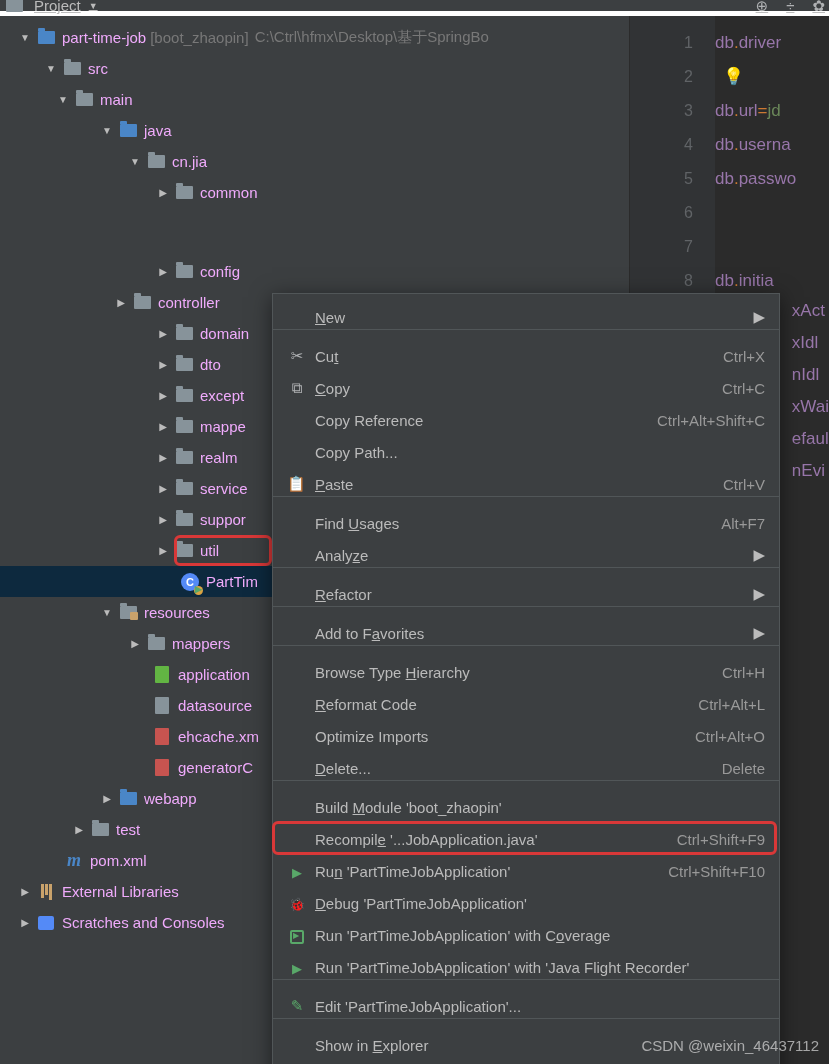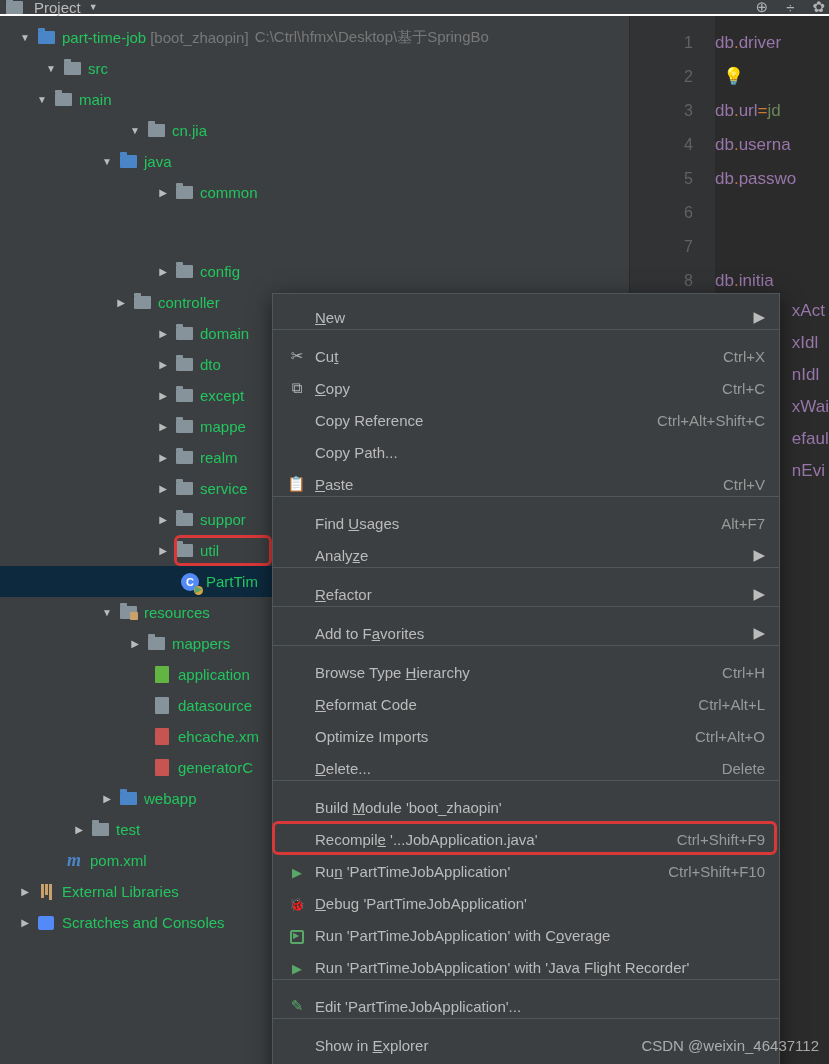--- a/index.html
+++ b/index.html
@@ -1,18 +1,18 @@
 <!DOCTYPE html>
 <html><head>
 <meta charset="utf-8">
 <style>
   * { box-sizing: border-box; margin: 0; padding: 0; font-family: 'Segoe UI', Arial, sans-serif; }
   body { background: #3c3f41; color: #bbbbbb; font-size: 15px; width: 829px; height: 1064px; overflow: hidden; position: relative; }
   
-  .toolbar { height: 16px; background: #3c3f41; border-bottom: 2px solid #ffffff; display:flex; align-items:center; padding:0 4px;}
+  .toolbar { height: 16px; background: #3c3f41; border-bottom: 5px solid #ffffff; display:flex; align-items:center; padding:0 4px;text-decoration:underline;}
   .toolbar-left { display:flex; align-items:center; gap:4px; color:#bbbbbb;}
   .toolbar-right { margin-left:auto; display:flex; gap:18px; align-items:center; color:#afb1b3;}
   
   .main { display: flex; height: calc(100% - 16px); }
   .panel { width: 630px; background: #3c3f41; border-right: 1px solid #2b2b2b; position:relative;}
   .editor { flex: 1; background: #2b2b2b; display:flex;}
   
   .gutter { width: 85px; background: #313335; color:#606366; text-align:right; padding-top:10px;}
   .gutter div { height:34px; line-height:34px; padding-right:22px; font-size:16px;}
   .code { flex:1; padding-top:10px; font-family: 'Consolas', monospace; font-size:17px;}
@@ -25,21 +25,21 @@
   .node.sel { background:#0d293e;}
   .arrow { width:14px; display:inline-flex; justify-content:center; color:#bbbbbb; margin-right:4px;}
   .arrow.r::before{content:'▶'; font-size:10px;}
   .arrow.d::before{content:'▼'; font-size:10px;}
   .ico { width:20px; height:20px; display:inline-flex; align-items:center; justify-content:center; margin-right:6px;}
   .folder { background:#87939a; width:17px; height:13px; border-radius:1px; position:relative;}
   .folder::before {content:''; position:absolute; top:-3px; left:0; width:7px; height:3px; background:#87939a; border-radius:1px 1px 0 0;}
   .folder.blue { background:#4a86c7;} .folder.blue::before{background:#4a86c7;}
   .folder.res { background:#87939a; position:relative;} 
   .folder.res::after {content:''; position:absolute; right:-1px; bottom:-1px; width:8px; height:8px; background:#c9a26b; border-radius:1px;}
-  .label { color:#22c55e; }
+  .label { color:#f0abfc; }
   .path { color:#787878; margin-left:6px;}
   .bracket { color:#787878; margin-left:4px;}
   
   .highlight-sel { position:absolute; border:3px solid #d93838; border-radius:6px; left:174px; top:519px; width:98px; height:31px; pointer-events:none;}
   .highlight-run { position:absolute; border:3px solid #d93838; border-radius:6px; left:272px; top:821px; width:505px; height:34px; pointer-events:none; z-index:20;}
   
   .menu { position:absolute; left:272px; top:293px; width:508px; background:#3c3f41; border:1px solid #515658; box-shadow: 0 4px 20px rgba(0,0,0,0.5); z-index:10;}
   .menu-item { display:flex; align-items:flex-end; height:32px; padding:0 14px; color:#bbbbbb;}
   .menu-item .mi-ico { width:20px; margin-right:8px; display:inline-flex; justify-content:center; color:#afb1b3;}
   .menu-item .mi-label {}
@@ -96,40 +96,40 @@
         <span class="bracket">[boot_zhaopin]</span>
         <span class="path">C:\Ctrl\hfmx\Desktop\基于SpringBo</span>
       </div>
       <div class="node" style="padding-left:44px;">
           <span class="arrow d"></span>
           <span class="ico">
             <span class="folder"></span>
           </span>
           <span class="label">src</span>
         </div>
-      <div class="node" style="padding-left:35px;">
+      <div class="node" style="padding-left:56px;">
           <span class="arrow d"></span>
           <span class="ico">
             <span class="folder"></span>
           </span>
           <span class="label">main</span>
+        </div>
+      <div class="node" style="padding-left:100px;">
+          <span class="arrow d"></span>
+          <span class="ico">
+            <span class="folder blue"></span>
+          </span>
+          <span class="label">java</span>
         </div>
       <div class="node" style="padding-left:128px;">
           <span class="arrow d"></span>
           <span class="ico">
             <span class="folder"></span>
           </span>
           <span class="label">cn.jia</span>
-        </div>
-      <div class="node" style="padding-left:100px;">
-          <span class="arrow d"></span>
-          <span class="ico">
-            <span class="folder blue"></span>
-          </span>
-          <span class="label">java</span>
         </div>
       <div class="node" style="padding-left:156px;">
           <span class="arrow r"></span>
           <span class="ico">
             <span class="folder"></span>
           </span>
           <span class="label">common</span>
         </div>
       <div class="node" style="padding-left:156px;margin-top:48px;">
           <span class="arrow r"></span>

